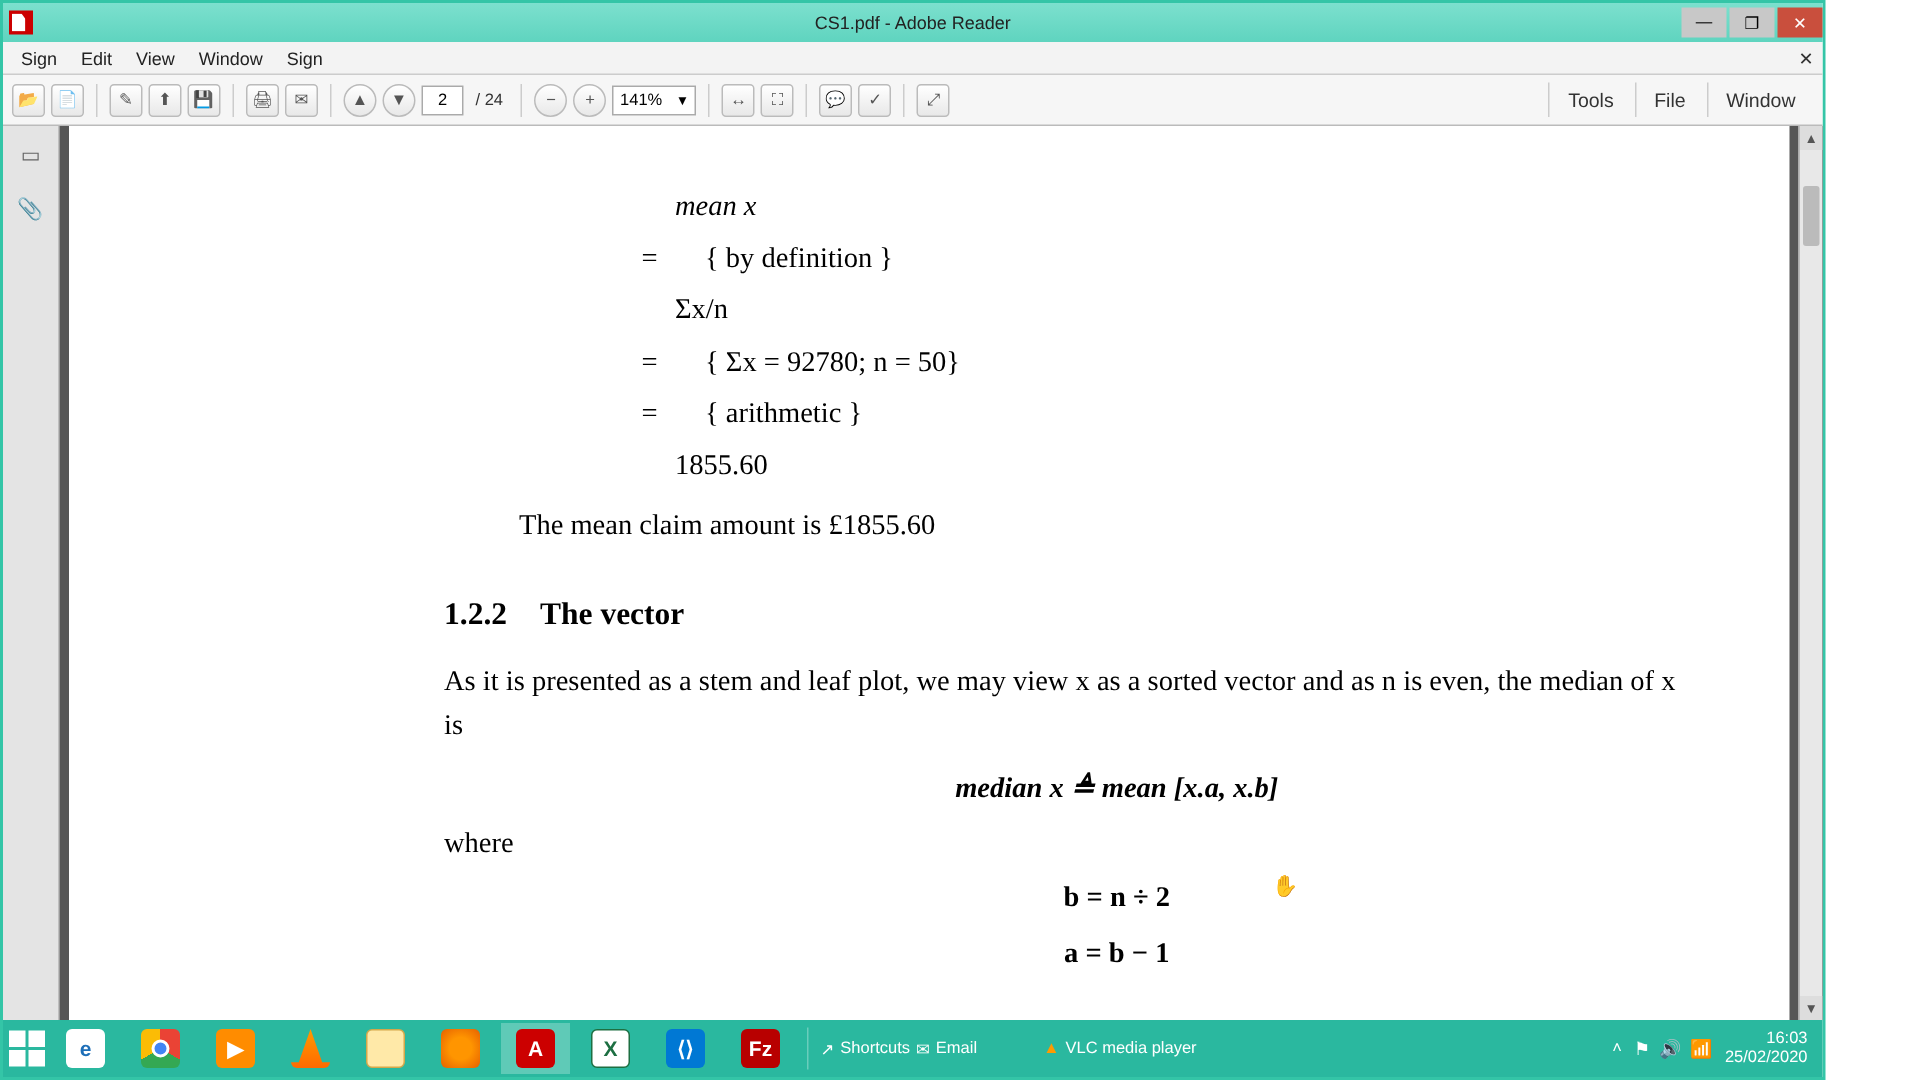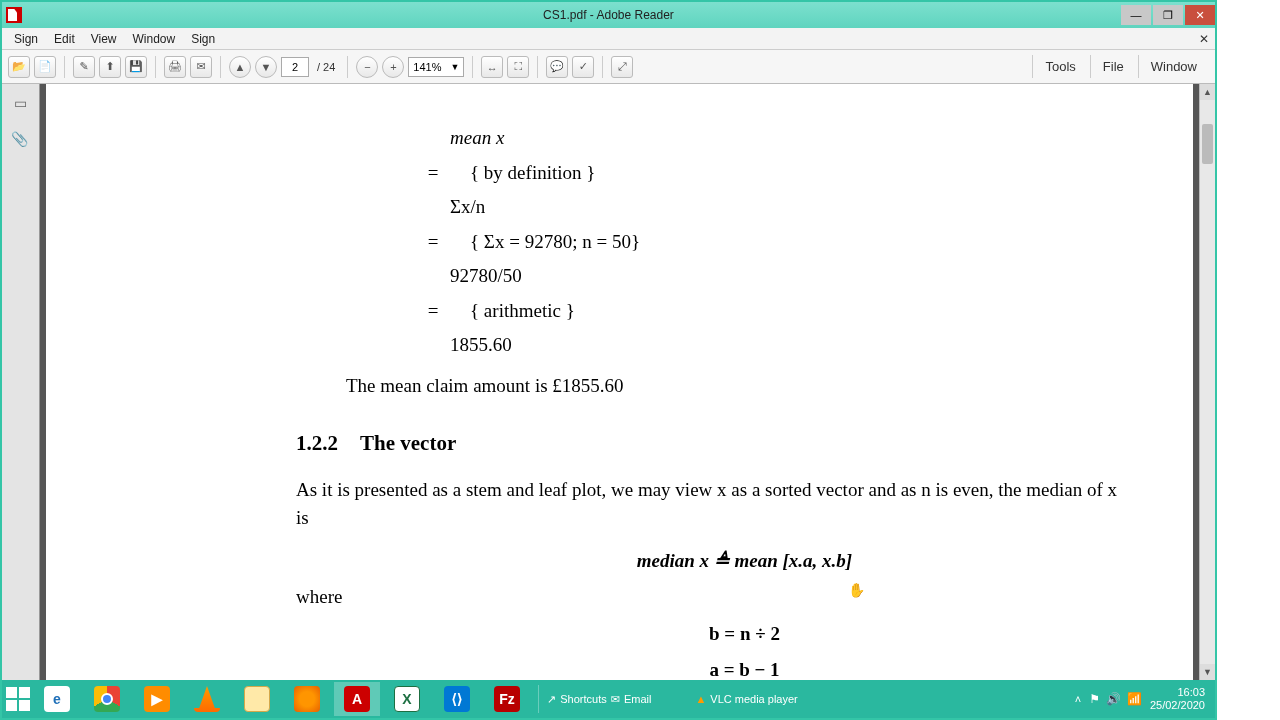--- a/index.html
+++ b/index.html
@@ -148,24 +148,20 @@
               </div>
             <div class="math-line">
                 <span class="eq"></span>
                 <span>Σx/n</span>
               </div>
             <div class="math-line">
                 <span class="eq">=</span>
                 <span style="margin-left:20px">{   Σx = 92780; n = 50}</span>
               </div>
             <div class="math-line">
-                <span class="eq"></span>
-                <span>92780/50</span>
-              </div>
-            <div class="math-line">
                 <span class="eq">=</span>
                 <span style="margin-left:20px">{   arithmetic   }</span>
               </div>
             <div class="math-line">
                 <span class="eq"></span>
                 <span>1855.60</span>
               </div>
           </div>
           <div class="result">The mean claim amount is £1855.60</div>
           <h3><span class="num">1.2.2</span><span>The vector</span></h3>

